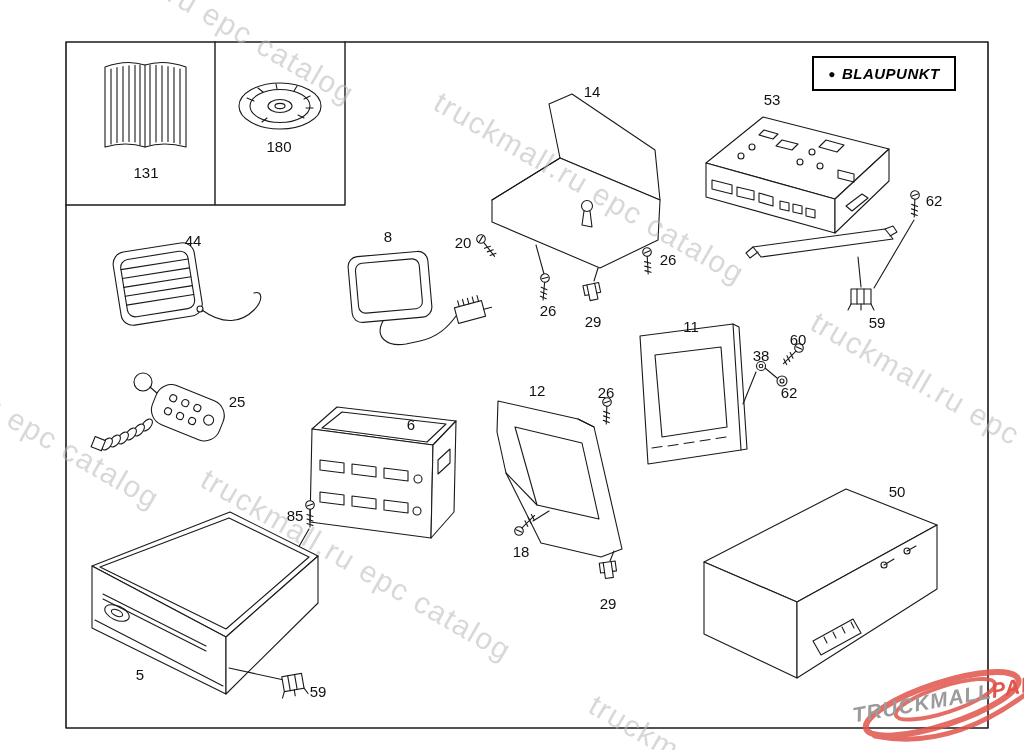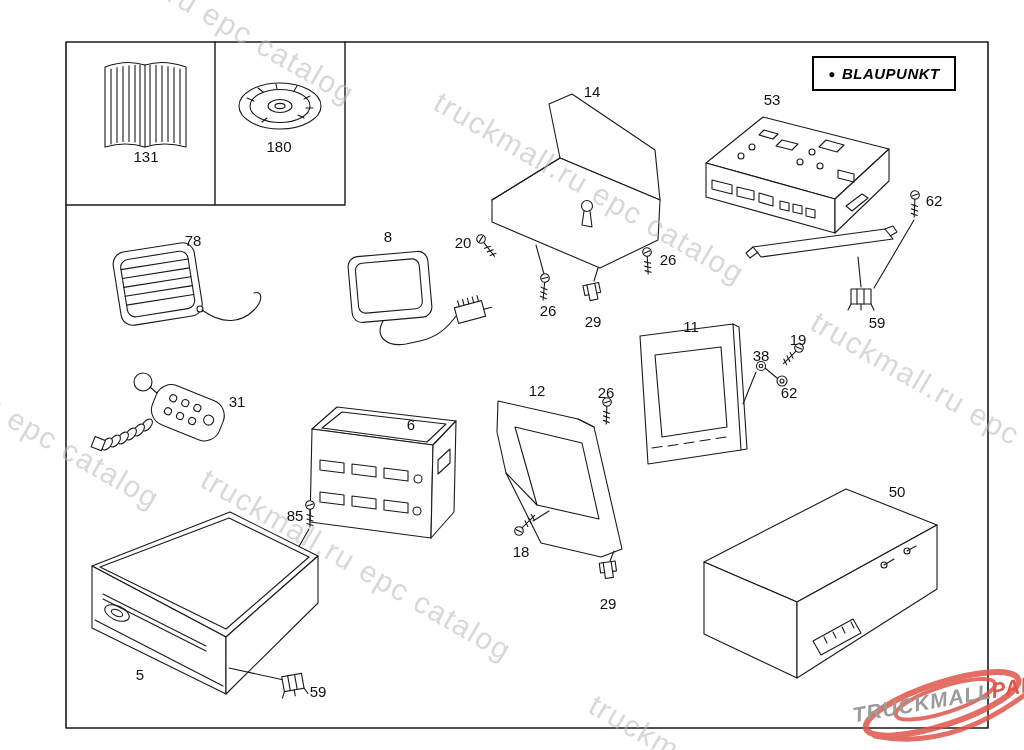--- a/index.html
+++ b/index.html
@@ -234,36 +234,36 @@
 
       <use href="#tpl-clip" transform="translate(592,290) rotate(-12)"></use>
       <use href="#tpl-clip" transform="translate(608,568) rotate(-8)"></use>
 
       <use href="#tpl-conn" transform="translate(861,297)"></use>
       <use href="#tpl-conn" transform="translate(293,683) rotate(-10)"></use>
     </g>
   </svg>
 
   <div class="callout-layer">
-    <div class="callout" style="left:146px;top:156px">131</div>
+    <div class="callout" style="left:146px;top:172px">131</div>
     <div class="callout" style="left:279px;top:146px">180</div>
-    <div class="callout" style="left:193px;top:240px">78</div>
-    <div class="callout" style="left:237px;top:401px">31</div>
+    <div class="callout" style="left:193px;top:240px">44</div>
+    <div class="callout" style="left:237px;top:401px">25</div>
     <div class="callout" style="left:388px;top:236px">8</div>
     <div class="callout" style="left:463px;top:242px">20</div>
     <div class="callout" style="left:592px;top:91px">14</div>
     <div class="callout" style="left:668px;top:259px">26</div>
     <div class="callout" style="left:548px;top:310px">26</div>
     <div class="callout" style="left:593px;top:321px">29</div>
     <div class="callout" style="left:772px;top:99px">53</div>
     <div class="callout" style="left:934px;top:200px">62</div>
     <div class="callout" style="left:877px;top:322px">59</div>
     <div class="callout" style="left:691px;top:326px">11</div>
     <div class="callout" style="left:761px;top:355px">38</div>
-    <div class="callout" style="left:798px;top:339px">19</div>
+    <div class="callout" style="left:798px;top:339px">60</div>
     <div class="callout" style="left:789px;top:392px">62</div>
     <div class="callout" style="left:537px;top:390px">12</div>
     <div class="callout" style="left:606px;top:392px">26</div>
     <div class="callout" style="left:521px;top:551px">18</div>
     <div class="callout" style="left:608px;top:603px">29</div>
     <div class="callout" style="left:411px;top:424px">6</div>
     <div class="callout" style="left:295px;top:515px">85</div>
     <div class="callout" style="left:140px;top:674px">5</div>
     <div class="callout" style="left:318px;top:691px">59</div>
     <div class="callout" style="left:897px;top:491px">50</div>

